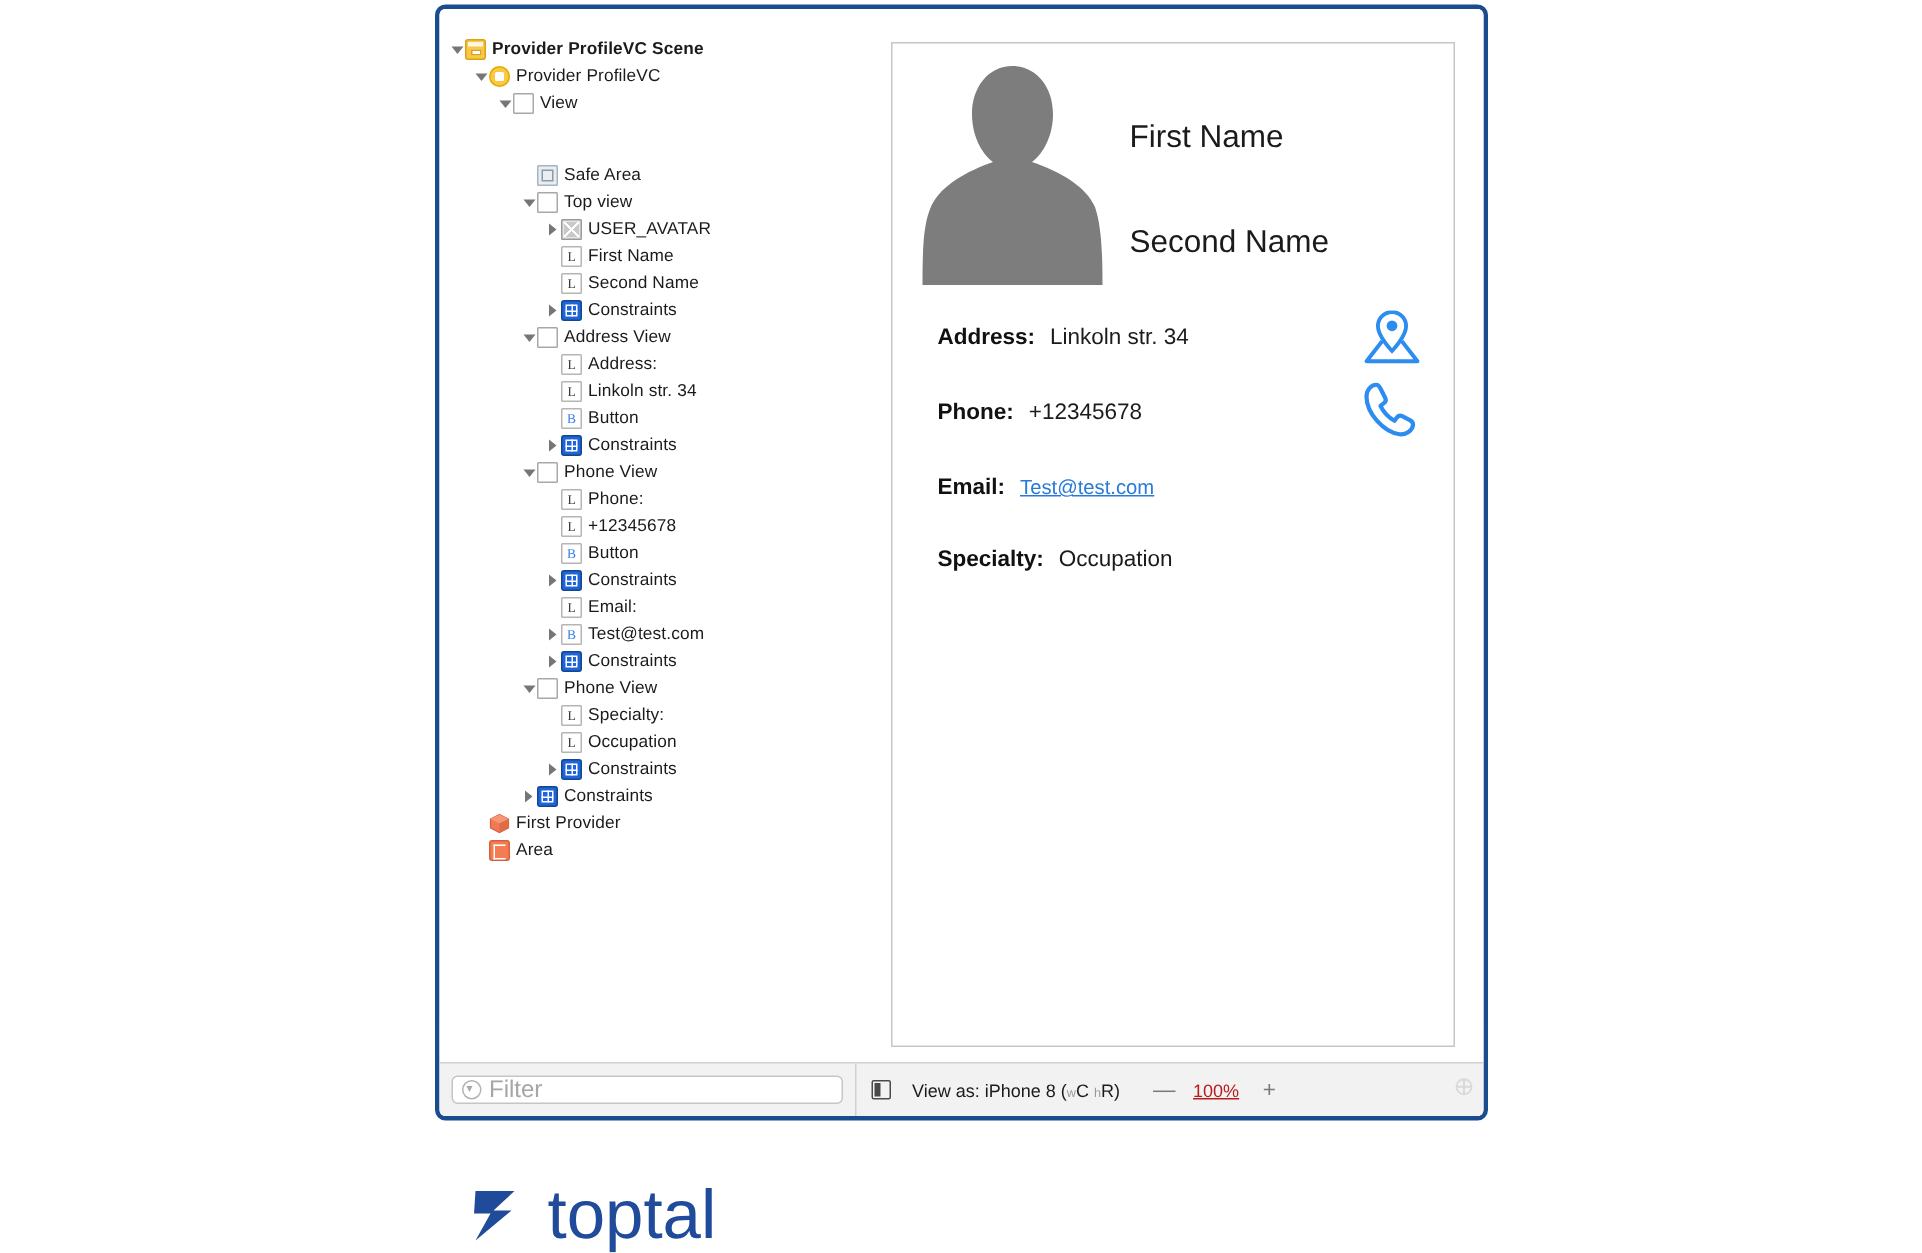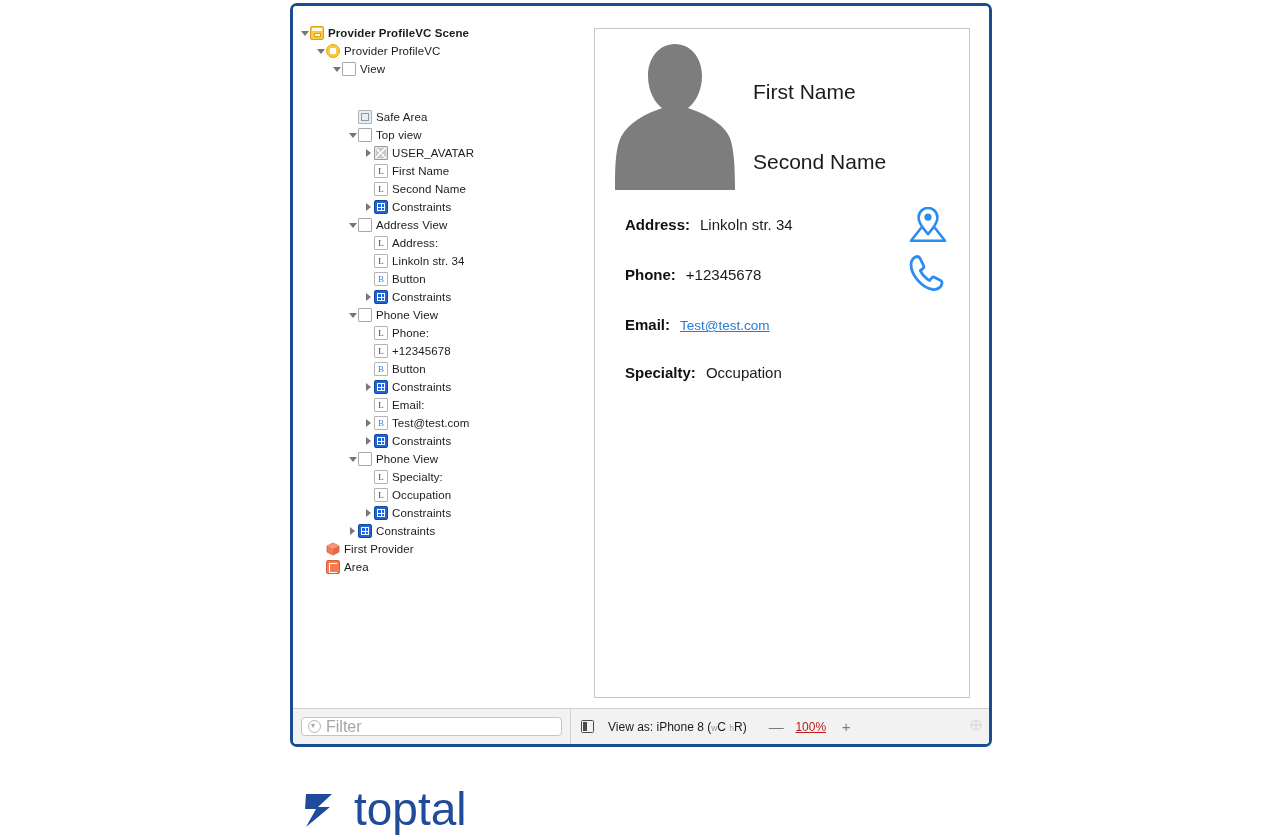--- a/index.html
+++ b/index.html
@@ -440,21 +440,21 @@
     position: absolute;
     right: 6px;
     top: 50%;
     transform: translateY(-50%);
     opacity: .28;
   }
 
   
   .brand {
     position: absolute;
-    left: 302px;
+    left: 313px;
     top: 784px;
     display: flex;
     align-items: center;
   }
   .brand svg { display: block; }
 </style>
 </head>
 <body>
 
 <div id="root">

